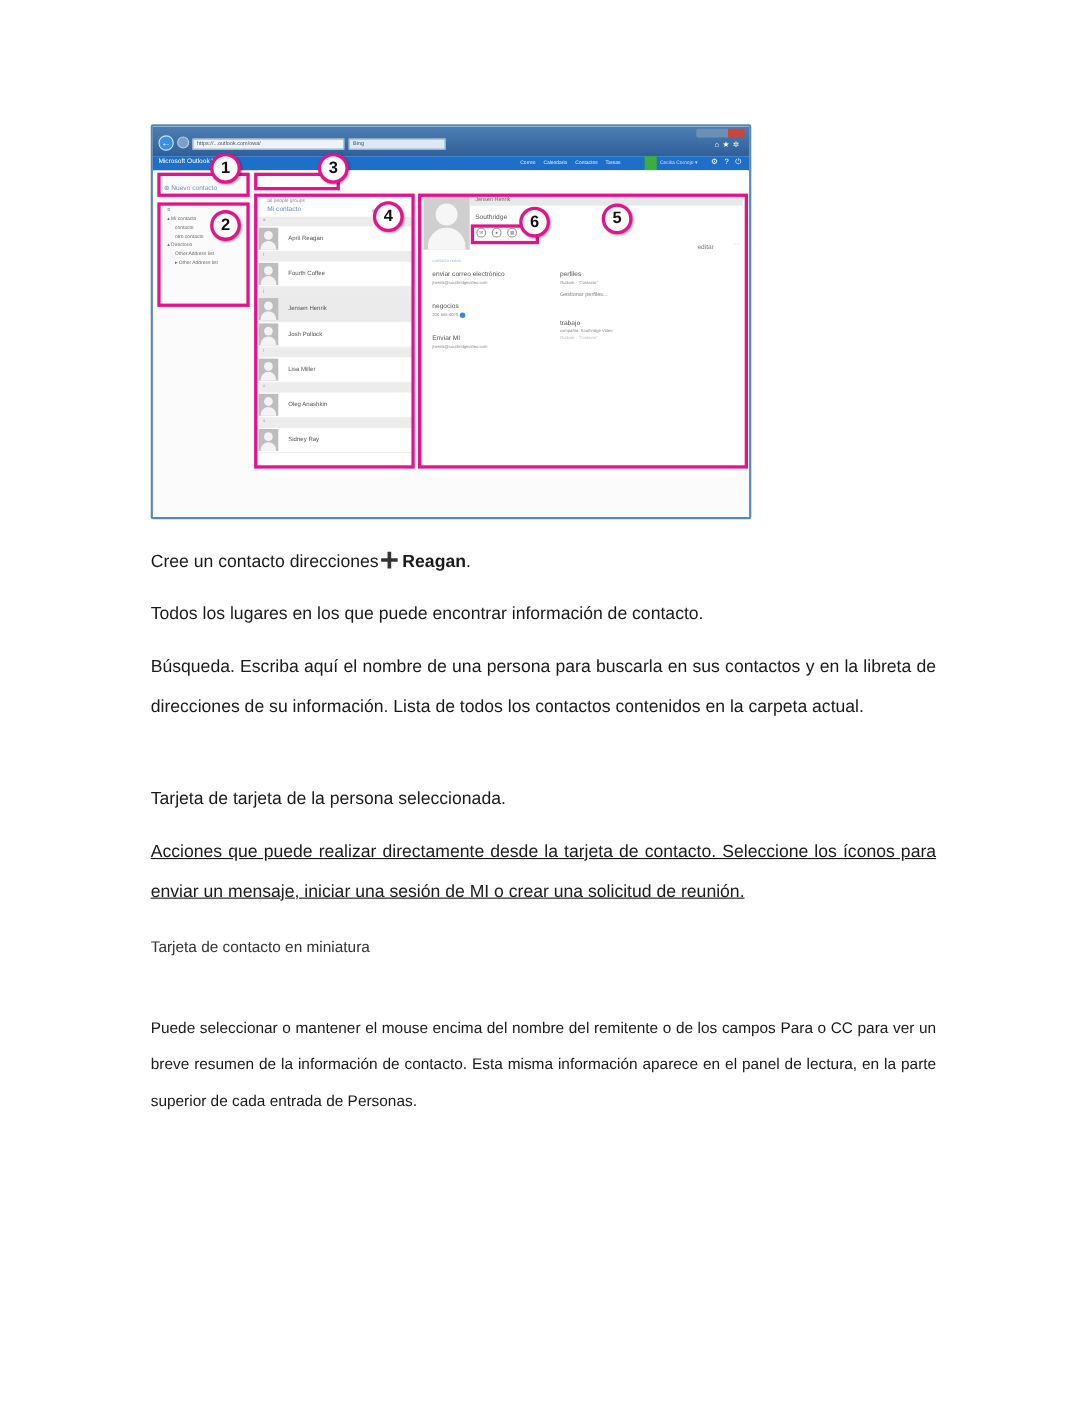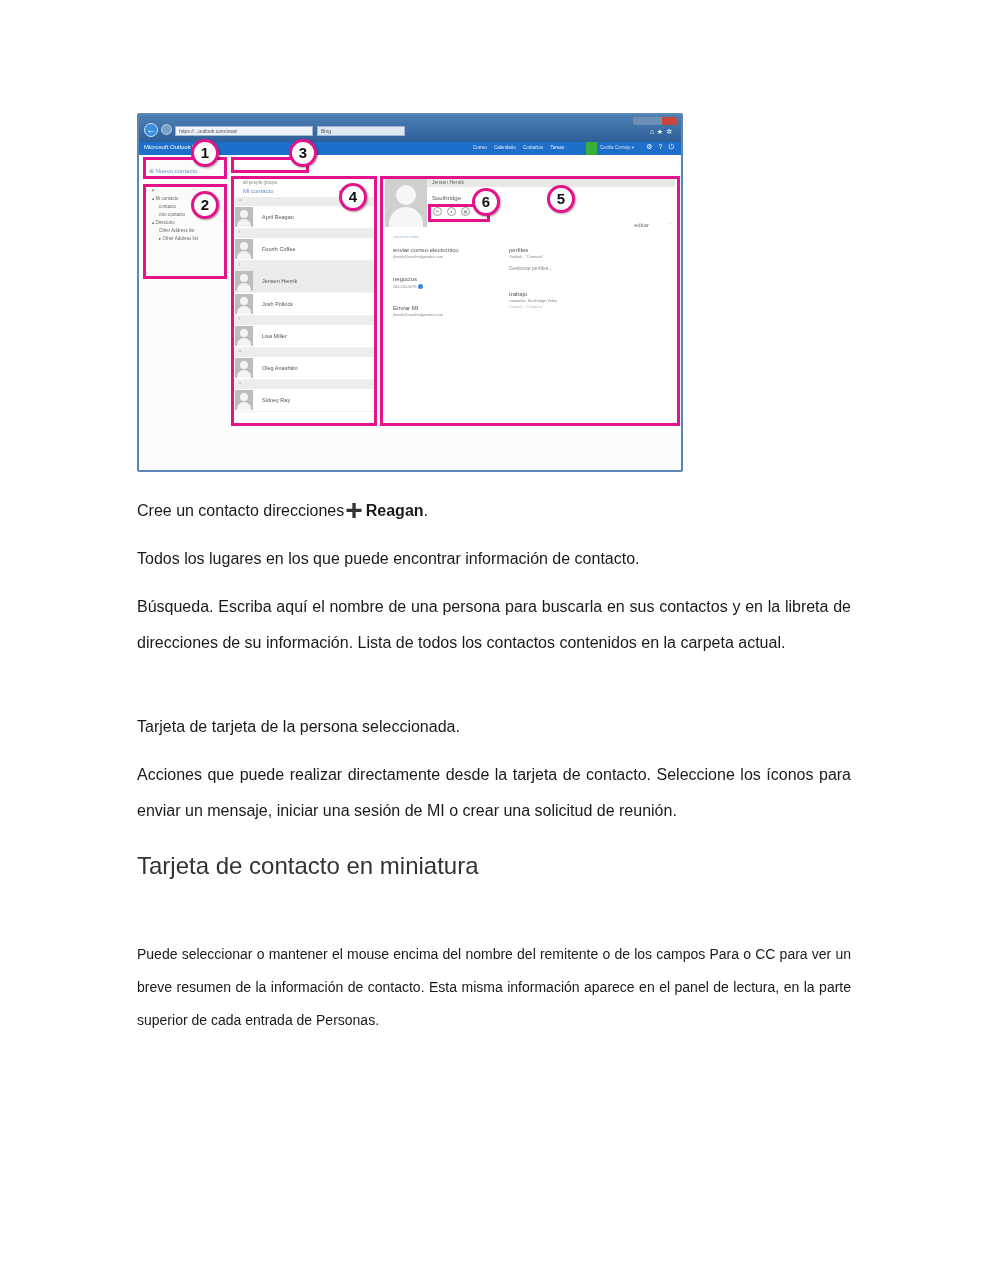--- a/index.html
+++ b/index.html
@@ -69,23 +69,23 @@
   .presence { display: inline-block; width: 5px; height: 5px; border-radius: 50%; background: #3a86d8; vertical-align: middle; }
 
   
   .hl { position: absolute; border: 3px solid #e4138c; }
   .badge { position: absolute; width: 28px; height: 28px; border-radius: 50%; background: #fff;
            border: 3px solid #e4138c; font: bold 15px/22px "Liberation Sans", sans-serif; text-align: center; color: #111;
            box-shadow: 1px 1px 2px rgba(0,0,0,0.35); }
 
   
   .p { position: absolute; left: 137px; width: 714px; font-family: "Liberation Sans", sans-serif; font-size: 16px; line-height: 35.5px; color: #1a1a1a; text-align: justify; }
-  .p.small { font-size: 14px; line-height: 33px; margin-top: 20px; }
+  .p.small { font-size: 14px; line-height: 33px; }
   .plus { font-size: 30px; font-weight: bold; vertical-align: -4px; color: #333; margin: 0 3px 0 1px; line-height: 10px; }
-  .h2 { position: absolute; left: 137px; top: 852px; font-size: 24px; color: #333; font-weight: normal; }
+  .h2 { position: absolute; left: 137px; top: 852px; font-size: 14px; color: #333; font-weight: normal; }
 </style>
 </head>
 <body>
 
 <div class="shot">
   <div class="chrome">
     <div class="back-btn">←</div>
     <div class="fwd-btn"></div>
     <div class="addr">https://...outlook.com/owa/</div>
     <div class="tab">Bing</div>
@@ -218,15 +218,15 @@
   <div class="badge" style="left:408px;top:70px;">5</div>
   <div class="badge" style="left:333px;top:73px;">6</div>
 </div>
 
 <p class="p" style="top:493px;">
   <span>Cree un contacto direcciones</span><span class="plus">+</span><b>Reagan</b><span>.</span>
 </p>
 <p class="p" style="top:541px;">Todos los lugares en los que puede encontrar información de contacto.</p>
 <p class="p" style="top:589px;">Búsqueda. Escriba aquí el nombre de una persona para buscarla en sus contactos y en la libreta de direcciones de su información. Lista de todos los contactos contenidos en la carpeta actual.</p>
 <p class="p" style="top:709px;">Tarjeta de tarjeta de la persona seleccionada.</p>
-<p class="p" style="top:757px;">Acciones que puede realizar directamente desde la tarjeta de contacto. Seleccione los íconos para enviar un mensaje, iniciar una sesión de MI o crear una solicitud de reunión.</p>
+<p class="p" style="top:757px;text-decoration:underline;">Acciones que puede realizar directamente desde la tarjeta de contacto. Seleccione los íconos para enviar un mensaje, iniciar una sesión de MI o crear una solicitud de reunión.</p>
 <h2 class="h2">Tarjeta de contacto en miniatura</h2>
 <p class="p small" style="top:918px;">Puede seleccionar o mantener el mouse encima del nombre del remitente o de los campos Para o CC para ver un breve resumen de la información de contacto. Esta misma información aparece en el panel de lectura, en la parte superior de cada entrada de Personas.</p>
 
 </body></html>

